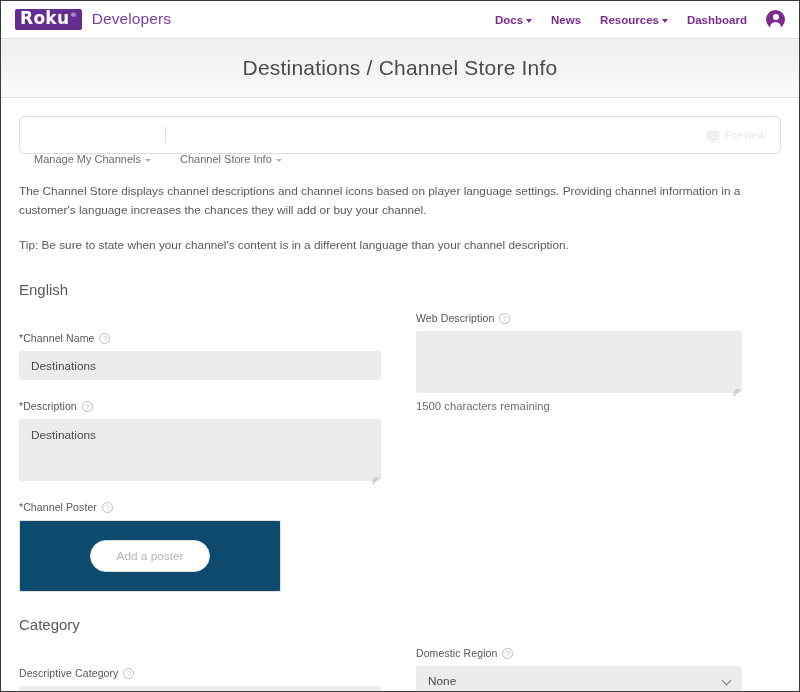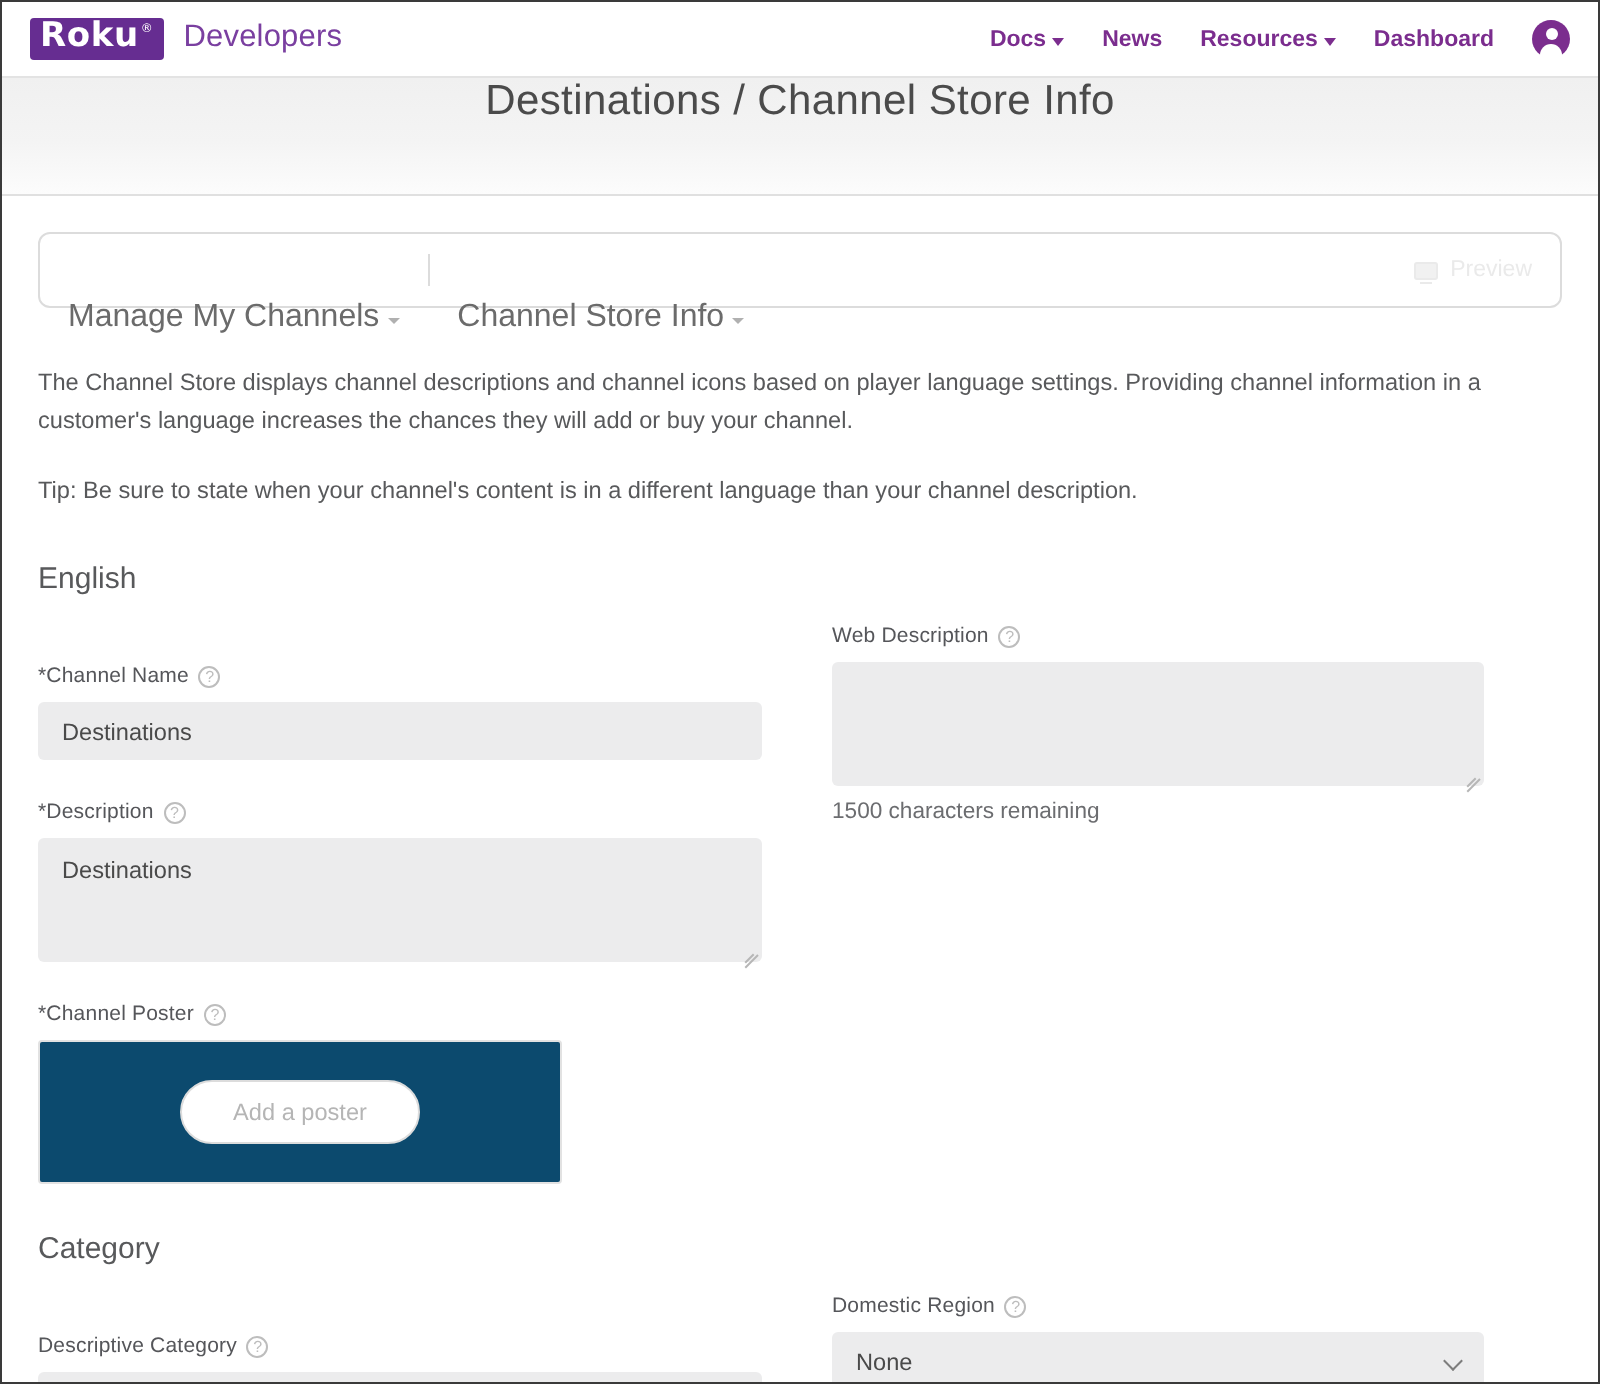--- a/index.html
+++ b/index.html
@@ -85,21 +85,21 @@
     width: 11px; height: 7px;
     border-radius: 6px 6px 0 0;
     background: #ffffff; left: 4px; top: 11.5px;
   }
 
   
   .titleband {
     height: 59px;
     background: linear-gradient(180deg,#f0f0f0 0%, #f4f4f4 55%, #fcfcfc 100%);
     border-bottom: 1px solid #e0e0e0;
-    display: flex; align-items: flex-start; justify-content: center;
+    display: flex; align-items: center; justify-content: center;
   }
   .page-title {
     font-size: 21px;
     color: #4b4b4b;
     font-weight: normal;
     letter-spacing: 0.2px;
   }
 
   
   .content { padding: 0 18px; }
@@ -107,21 +107,21 @@
   .toolbar {
     margin-top: 18px;
     height: 38px;
     border: 1px solid #dcdcdc;
     border-radius: 6px;
     display: flex; align-items: center;
     padding: 0 14px;
     background: #ffffff;
   }
   .crumb {
-    font-size: 16px;
+    font-size: 11px;
     color: #6b6b6b;
     display: flex; align-items: center; gap: 4px;
     cursor: pointer;
     white-space: nowrap;
     margin-top: 48px;
   }
   .crumb .caret-sm {
     width: 0; height: 0;
     border-left: 3px solid transparent;
     border-right: 3px solid transparent;

